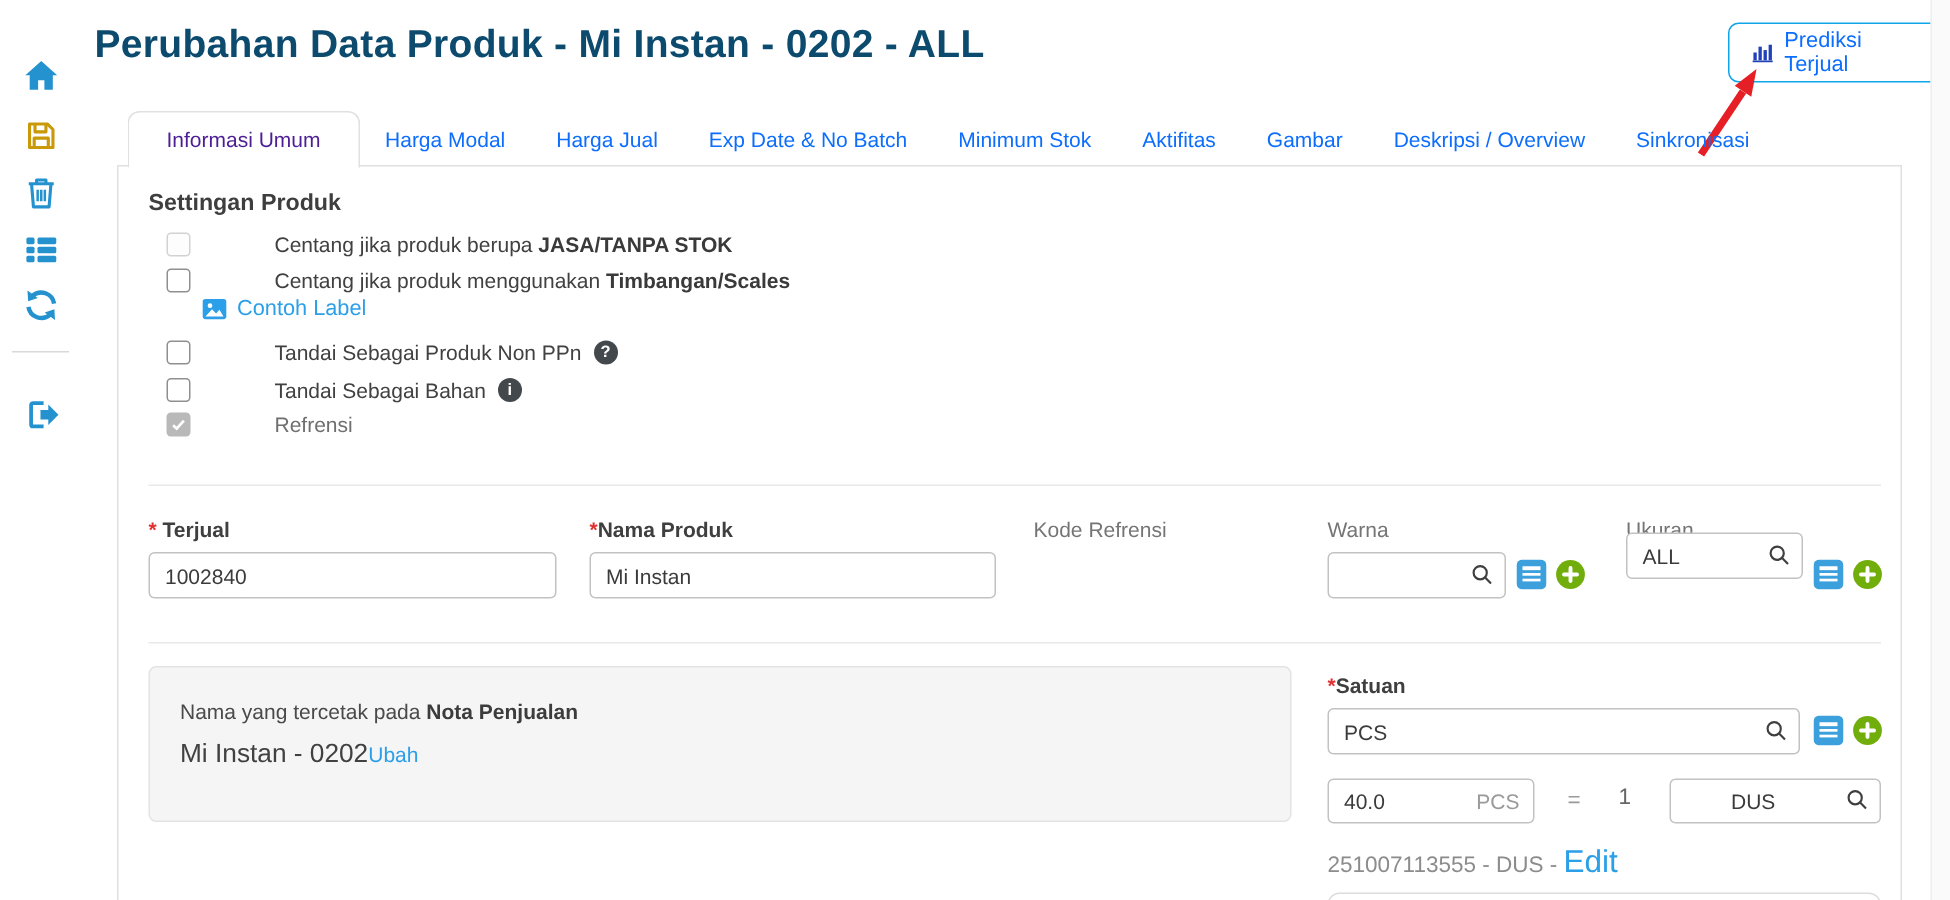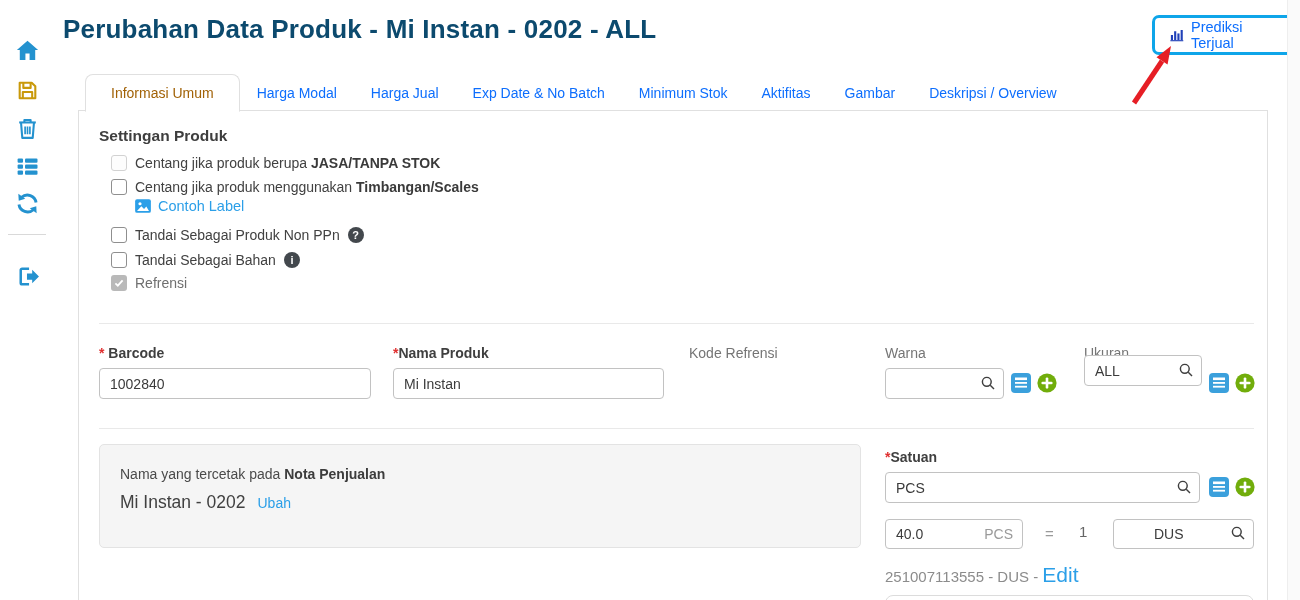--- a/index.html
+++ b/index.html
@@ -9,39 +9,39 @@
 
   
   .sidebar { position:absolute; left:0; top:0; width:66px; height:600px; background:#fff; }
   .side-ic { position:absolute; left:13px; width:28px; height:28px; display:flex; align-items:center; justify-content:center; cursor:pointer; }
   .side-ic svg { width:25px; height:25px; }
   .side-divider { position:absolute; left:8px; top:234px; width:38px; border-top:1px solid #d9d9d9; }
 
   
   .page-title { position:absolute; left:63px; top:14px; font-size:26px; font-weight:700; color:#0c4a6e; letter-spacing:.2px; }
   .predict-btn { position:absolute; left:1152px; top:15px; height:40px; display:flex; align-items:center; gap:7px;
-                 padding:12px 14px; background:#fff; border:3px solid #0ea5e9; border-radius:7px; cursor:pointer; }
+                 padding:12px 14px; background:#fff; border:1px solid #0ea5e9; border-radius:7px; cursor:pointer; }
   .predict-btn .lbl { color:#0d6efd; font-size:14.5px; }
   .annot-arrow { position:absolute; left:1120px; top:40px; width:64px; height:70px; pointer-events:none; }
 
   
   .tabs { position:absolute; left:85px; top:74px; display:flex; align-items:flex-end; z-index:3; }
   .tab { font-size:14px; line-height:36px; padding:0 17px; color:#0d6efd; cursor:pointer; white-space:nowrap; }
-  .tab.active { background:#fff; color:#a16207; border:1px solid #e0e0e0; border-bottom:1px solid #fff;
+  .tab.active { background:#fff; color:#4c1d95; border:1px solid #e0e0e0; border-bottom:1px solid #fff;
                 border-radius:8px 8px 0 0; padding:0 25px; margin-bottom:-1px; }
 
   
   .card { position:absolute; left:78px; top:110px; width:1190px; height:520px; background:#fff; border:1px solid #e0e0e0; z-index:1; }
   .section-heading { position:absolute; left:20px; top:16px; font-size:15.5px; font-weight:700; color:#3e3e3e; }
 
   .cb-row { position:absolute; left:32px; display:flex; align-items:center; gap:8px; }
   .cb { width:16px; height:16px; border:1px solid #8f8f8f; border-radius:3px; background:#fff; flex:0 0 auto; cursor:pointer; }
   .cb.disabled { border-color:#d2d2d2; background:#fdfdfd; cursor:default; }
   .cb.checked-disabled { border:none; background:#b9b9b9; display:flex; align-items:center; justify-content:center; cursor:default; }
-  .cb-label { font-size:14px; color:#414141; }
+  .cb-label { font-size:14px; color:#414141;margin-left:48px; }
   .cb-label b { font-weight:700; color:#3a3a3a; }
   .round-ic { width:16px; height:16px; border-radius:50%; background:#43484d; color:#fff; font-size:11px; font-weight:700;
               display:flex; align-items:center; justify-content:center; flex:0 0 auto; }
   .contoh { position:absolute; left:55px; display:flex; align-items:center; gap:6px; cursor:pointer; }
   .link { color:#2b9fe8; cursor:pointer; }
   .contoh .link { font-size:14.5px; }
 
   .hr { position:absolute; left:20px; width:1155px; border-top:1px solid #e9e9e9; }
 
   .f-label { position:absolute; font-size:14px; color:#757575; white-space:nowrap; }
@@ -53,21 +53,21 @@
   .inp-wrap.search .inp { padding-right:30px; }
   .mag { position:absolute; right:8px; top:7px; width:16px; height:16px; }
   .suffix { position:absolute; right:10px; top:7px; font-size:14px; color:#9a9a9a; }
 
   .sq-btn { position:absolute; width:20px; height:20px; cursor:pointer; }
 
   .graybox { position:absolute; left:20px; top:333px; width:762px; height:104px; background:#f5f5f5;
              border:1px solid #e3e3e3; border-radius:5px; }
   .gb-line1 { position:absolute; left:20px; top:21px; font-size:14px; color:#4a4a4a; }
   .gb-line1 b { color:#3c3c3c; }
-  .gb-line2 { position:absolute; left:20px; top:47px; display:flex; align-items:baseline; gap:12px; }
+  .gb-line2 { position:absolute; left:20px; top:47px; display:flex; align-items:baseline; gap:0; }
   .gb-name { font-size:17.5px; color:#414141; }
   .gb-line2 .link { font-size:14px; }
 
   .eq { position:absolute; font-size:15px; color:#9a9a9a; }
   .one { position:absolute; font-size:15px; color:#666; }
   .unit-footer { position:absolute; left:806px; top:452px; font-size:15px; color:#8c8c8c; }
   .unit-footer .link { font-size:21px; }
   .cutoff-box { position:absolute; left:806px; top:484px; width:369px; height:40px; background:#fff;
                 border:1px solid #dcdcdc; border-radius:8px 8px 0 0; }
 
@@ -146,20 +146,21 @@
 
   <div class="tabs">
     <div class="tab active">Informasi Umum</div>
     <div class="tab">Harga Modal</div>
     <div class="tab">Harga Jual</div>
     <div class="tab">Exp Date &amp; No Batch</div>
     <div class="tab">Minimum Stok</div>
     <div class="tab">Aktifitas</div>
     <div class="tab">Gambar</div>
     <div class="tab">Deskripsi / Overview</div>
+    <div class="tab">Sinkronisasi</div>
   </div>
 
   <div class="card">
 
     <div class="section-heading">Settingan Produk</div>
 
     <div class="cb-row" style="top:44px">
       <span class="cb disabled"></span>
       <span class="cb-label"><span>Centang jika produk berupa </span><b>JASA/TANPA STOK</b></span>
     </div>
@@ -194,21 +195,21 @@
       <span class="cb checked-disabled">
         <svg width="12" height="12" viewBox="0 0 16 16">
           <path d="M3.2 8.6 L6.4 11.6 L12.8 4.6" stroke="#fff" stroke-width="2.4" fill="none"></path>
         </svg>
       </span>
       <span class="cb-label" style="color:#6f6f6f">Refrensi</span>
     </div>
 
     <div class="hr" style="top:212px"></div>
 
-    <div class="f-label req" style="left:20px; top:234px"><span class="star">* </span><span>Barcode</span></div>
+    <div class="f-label req" style="left:20px; top:234px"><span class="star">* </span><span>Terjual</span></div>
     <div class="f-label req" style="left:314px; top:234px"><span class="star">*</span><span>Nama Produk</span></div>
     <div class="f-label" style="left:610px; top:234px">Kode Refrensi</div>
     <div class="f-label" style="left:806px; top:234px">Warna</div>
     <div class="f-label" style="left:1005px; top:234px">Ukuran</div>
 
     <div class="inp-wrap" style="left:20px; top:257px; width:272px">
       <input class="inp" value="1002840" style="">
     </div>
     <div class="inp-wrap" style="left:314px; top:257px; width:271px">
       <input class="inp" value="Mi Instan" style="">

